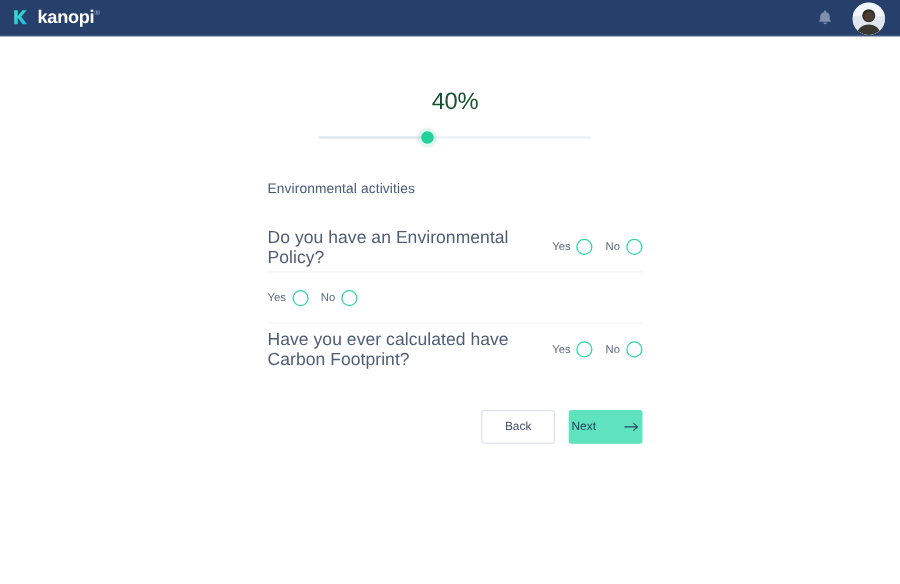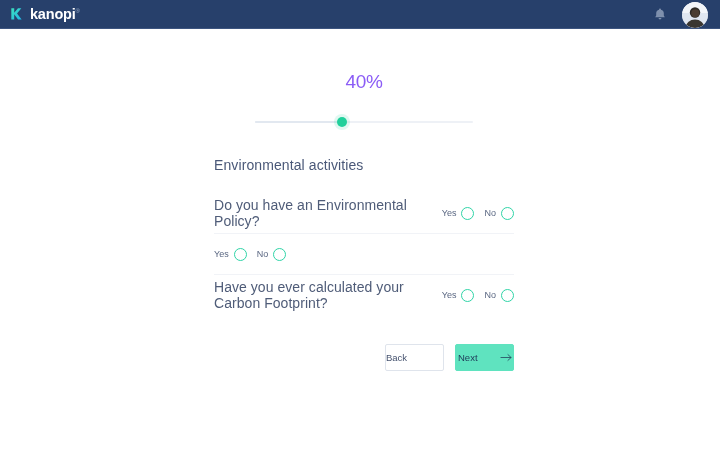--- a/index.html
+++ b/index.html
@@ -94,23 +94,23 @@
     position: relative;
     left: 4px;
   }
 
   
   .progress-wrap {
     text-align: center;
   }
   .progress-pct {
     font-size: 19px;
-    color: #8b5cf6;
+    color: #14532d;
     letter-spacing: -0.3px;
-    margin-bottom: 24px;
+    margin-bottom: 12px;
     font-weight: 400;
   }
   .progress-track {
     position: relative;
     height: 10px;
     width: 218px;
     margin: 0 auto;
   }
   .progress-line {
     position: absolute;
@@ -138,21 +138,21 @@
     border-radius: 50%;
     background: #21d09b;
     box-shadow: 0 0 0 3px rgba(33,208,155,0.14);
   }
 
   
   .form-area {
     margin-top: 30px;
   }
   .section-title {
-    font-size: 14px;
+    font-size: 11px;
     color: #4a5878;
     letter-spacing: 0.1px;
     margin-bottom: 20px;
     font-weight: 400;
   }
 
   .q-row {
     display: flex;
     align-items: center;
     min-height: 38px;
@@ -210,20 +210,21 @@
     margin-top: 29px;
     justify-content: flex-end;
   }
   .btn {
     height: 27px;
     min-width: 59px;
     border-radius: 2px;
     font-size: 9.5px;
     display: flex;
     align-items: center;
+    justify-content: center;
     box-sizing: border-box;
     cursor: pointer;
     user-select: none;
   }
   .btn-back {
     background: #ffffff;
     border: 1px solid #dfe4ec;
     color: #46536f;
     width: 59px;
   }
@@ -327,21 +328,21 @@
           </div>
           <div class="opt">
             <span class="opt-label">No</span>
             <span class="radio"></span>
           </div>
         </div>
       </div>
 
       <div class="q-row last">
         <div class="q-text">
-          <span>Have you ever calculated your Carbon Footprint?</span>
+          <span>Have you ever calculated have Carbon Footprint?</span>
         </div>
         <div class="answers">
           <div class="opt">
             <span class="opt-label">Yes</span>
             <span class="radio"></span>
           </div>
           <div class="opt">
             <span class="opt-label">No</span>
             <span class="radio"></span>
           </div>

